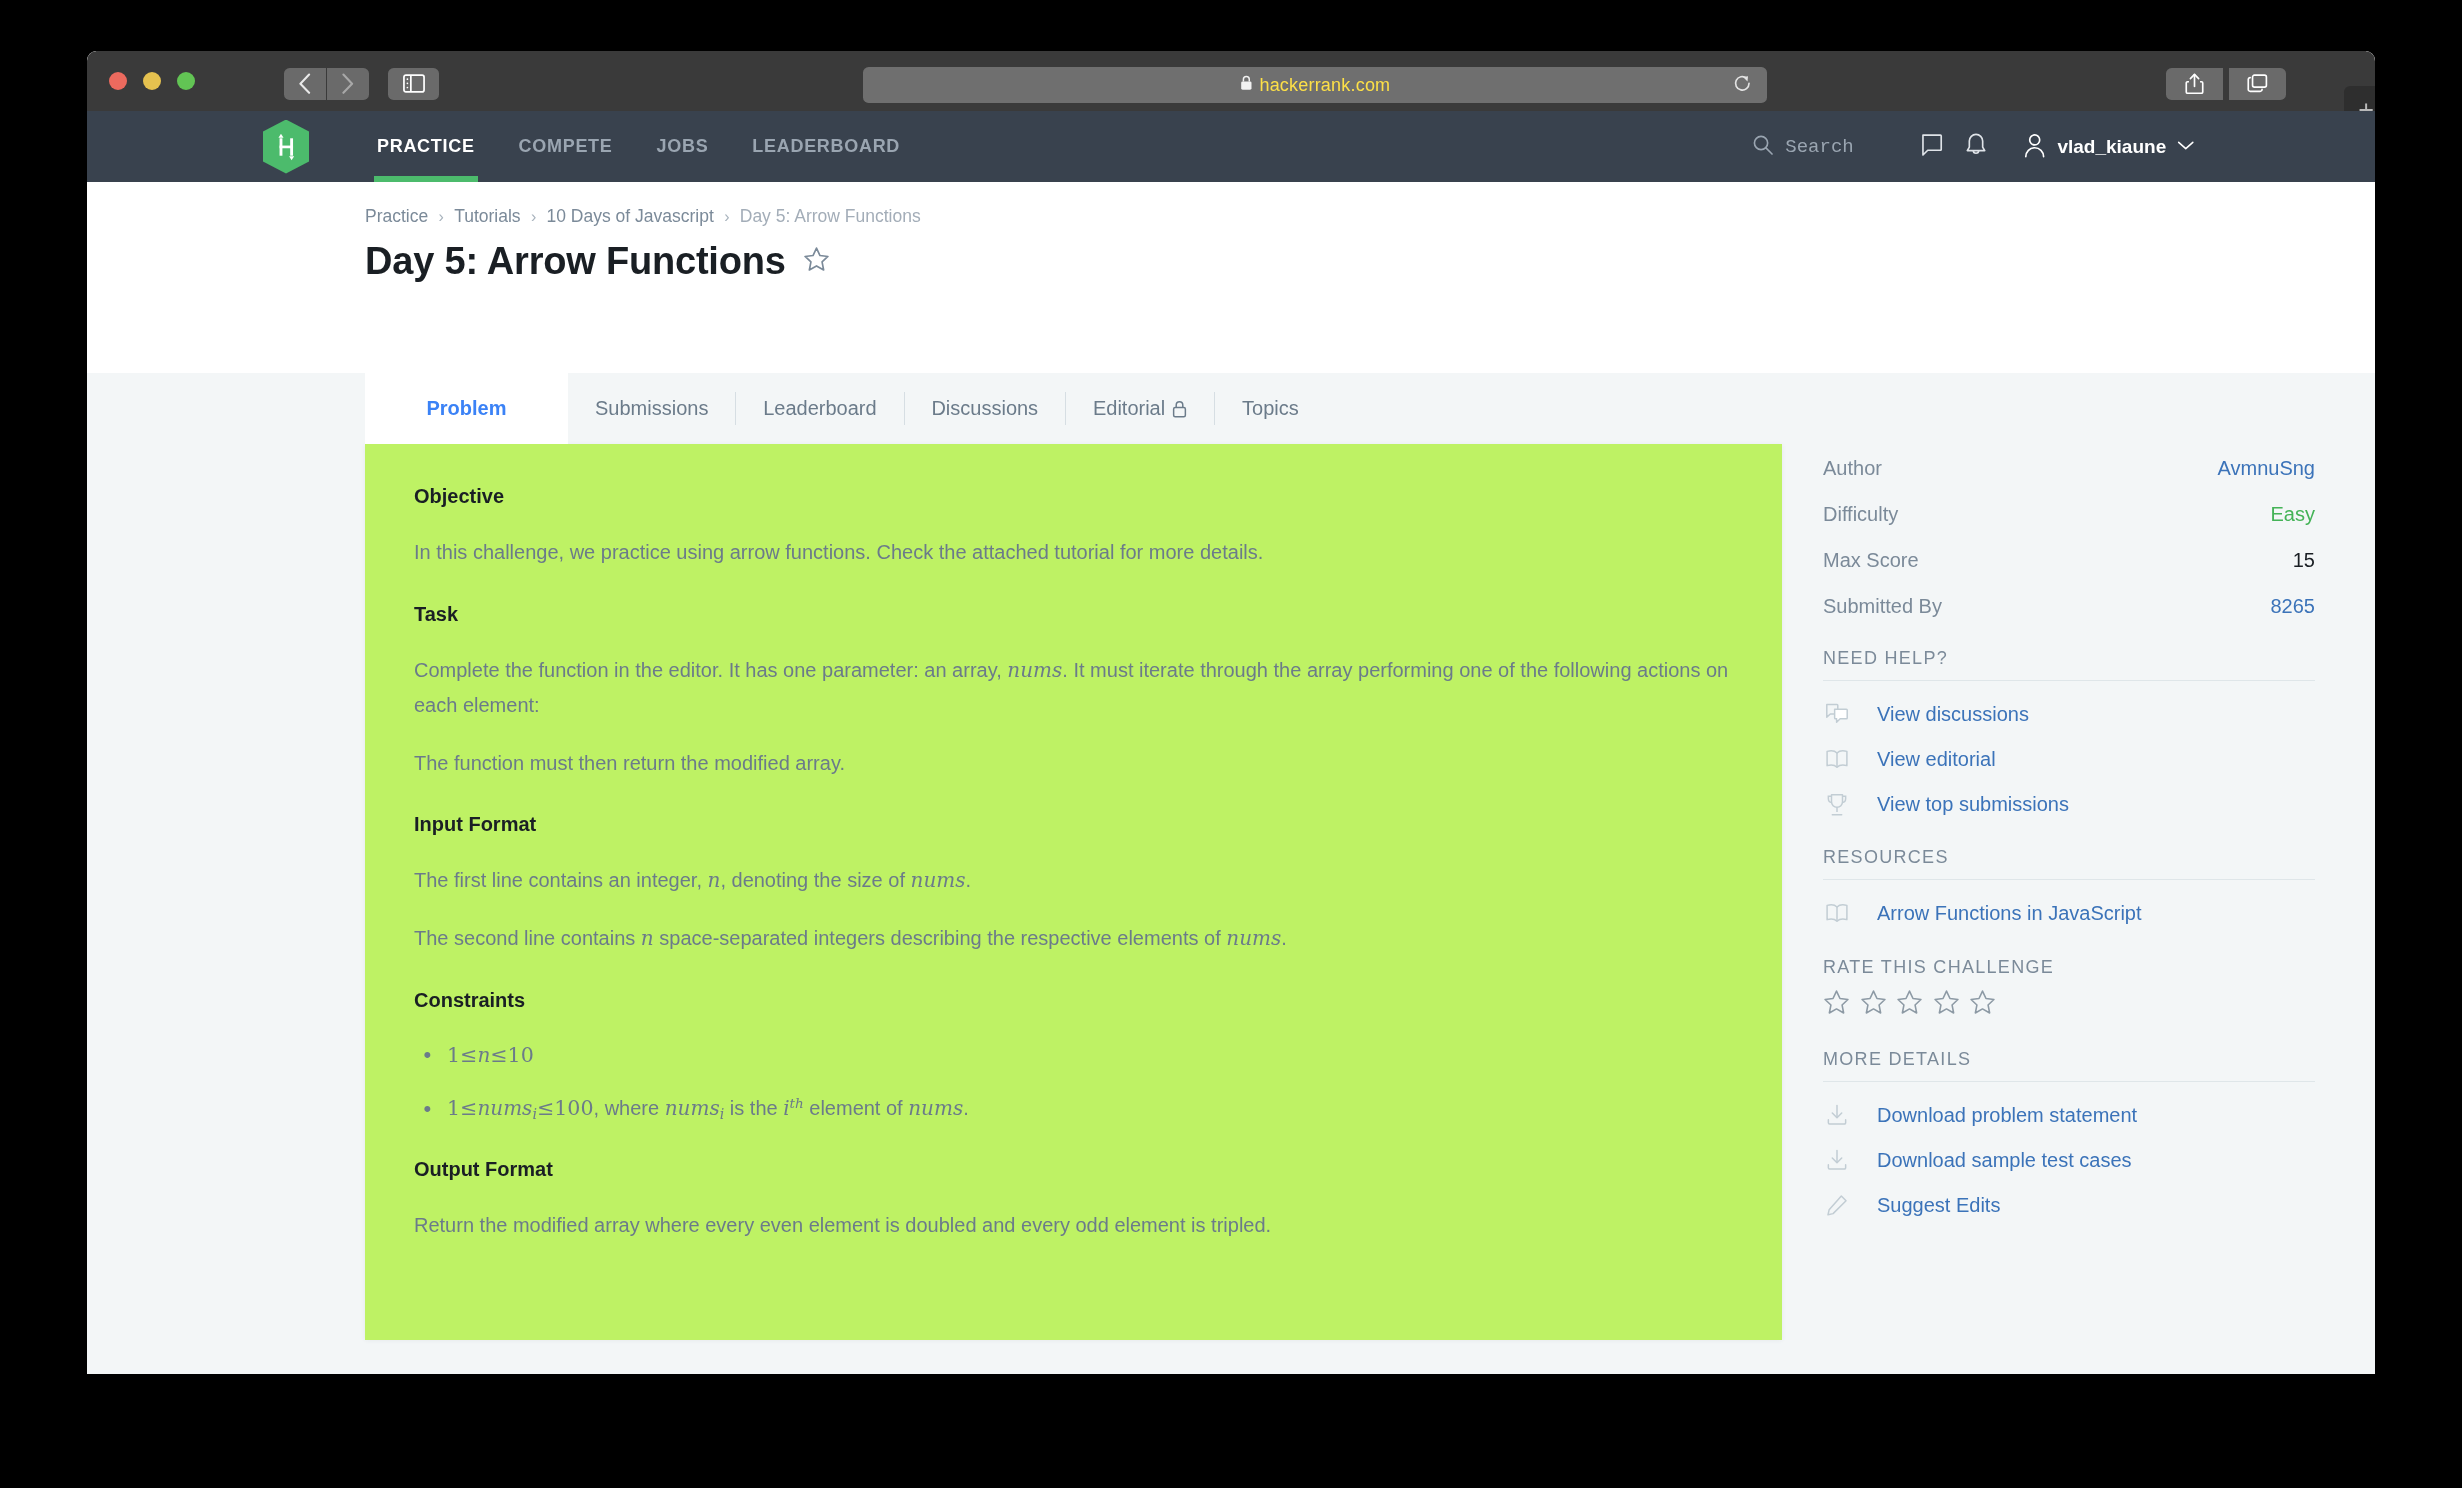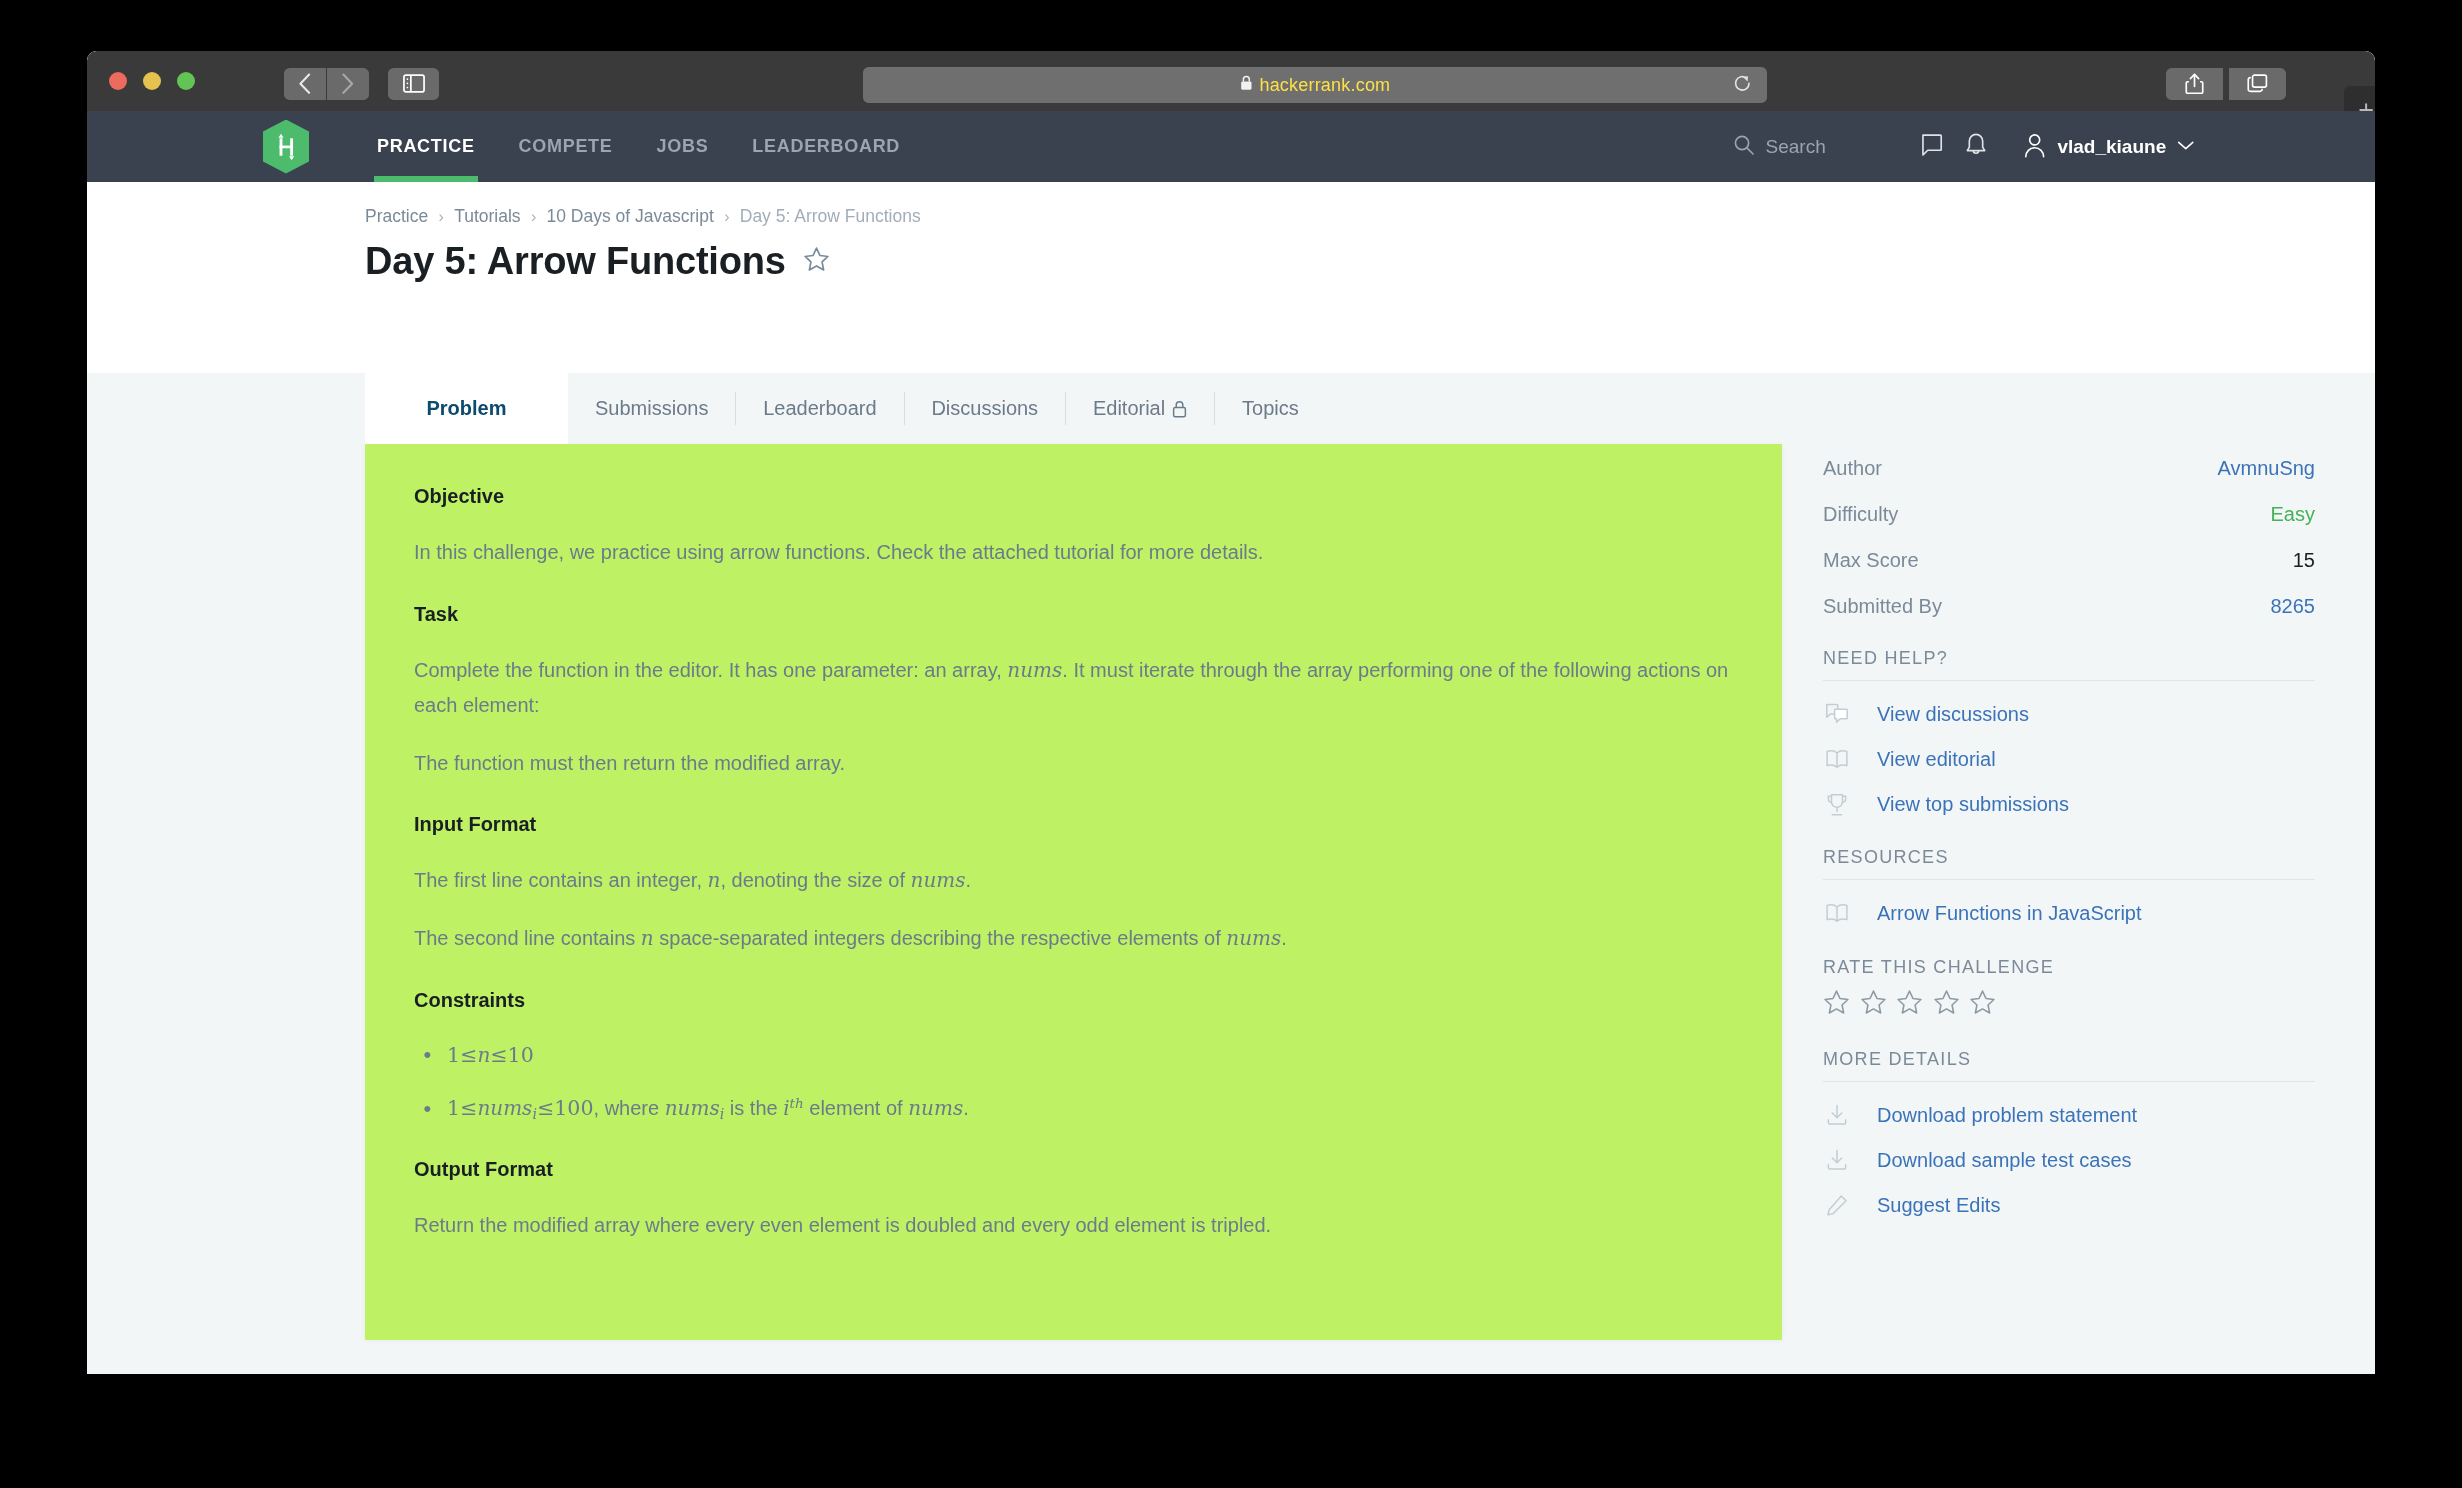--- a/index.html
+++ b/index.html
@@ -110,21 +110,21 @@
   .nav-link.active { color: #fff; }
   .nav-link.active::after {
     content: ""; position: absolute; left: 19px; right: 19px; bottom: 0;
     height: 5.6px; background: #4cbb6c;
   }
 
   #hr-nav-right {
     margin-left: auto; margin-right: 181px;
     display: flex; align-items: center; gap: 0;
   }
-  #search-box { display: flex; align-items: center; gap: 11px; margin-right: 84px; cursor: text; }
+  #search-box { display: flex; align-items: center; gap: 11px; margin-right: 56px; cursor: text; font-family: Liberation Mono, monospace; }
   #search-placeholder { color: #9aa5b1; font-size: 19px; }
   .nav-icon-btn { width: 44px; height: 44px; display: flex; align-items: center; justify-content: center; cursor: pointer; }
   #user-menu { display: flex; align-items: center; gap: 10.3px; margin-left: 24px; cursor: pointer; }
   #user-name { color: #fff; font-size: 19px; font-weight: bold; }
 
   
   #page-header { background: #fff; padding: 24px 0 28.6px 0; }
   #breadcrumb {
     margin-left: 278px;
     display: flex; align-items: center; gap: 10.3px;
@@ -148,21 +148,21 @@
     display: flex; align-items: stretch;
     height: 71px;
     width: 1417px;
   }
   .tab {
     display: flex; align-items: center; justify-content: center;
     font-size: 20px; color: #6b7b8a;
     padding: 0 27px; position: relative; cursor: pointer;
   }
   .tab.active {
-    background: #fff; color: #0c4a6e; font-weight: bold;
+    background: #fff; color: #3b82f6; font-weight: bold;
     min-width: 203px;
   }
   .tab-sep { width: 0.8px; background: #d6dee3; margin: 19px 0; }
   .tab .lock { margin-left: 7.1px; display: inline-flex; }
 
   #main-row { display: flex; margin-left: 278px; }
 
   #problem-card {
     width: 1417px;
     background: #bef264;

